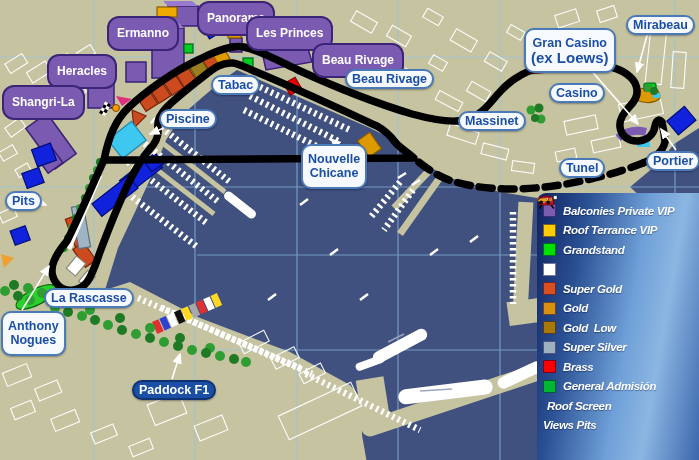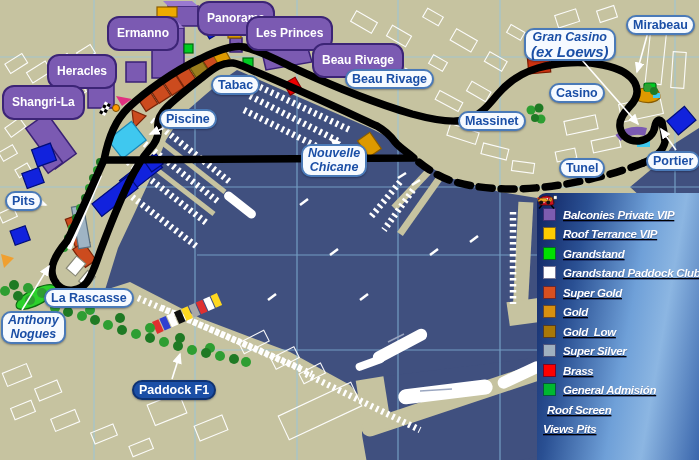--- a/index.html
+++ b/index.html
@@ -6,29 +6,29 @@
   .stage{position:relative;width:699px;height:460px;overflow:hidden;
          font-family:"Liberation Sans",sans-serif;background:#c6c3a0;}
   .stage svg{position:absolute;left:0;top:0;}
   
   .lbl{position:absolute;white-space:nowrap;z-index:20;}
   .pill{background:#7b5ab2;border:2px solid #3c2476;color:#fff;border-radius:12px;
         padding:8px 8px;font-weight:bold;font-size:12px;line-height:15px;}
   .box{background:#f6faff;border:2px solid #4a7ab8;color:#1b4fa6;border-radius:10px;
        padding:0 5px;font-weight:bold;font-size:12.5px;line-height:16px;
        box-shadow:0 1px 2px rgba(0,0,30,.35);}
-  .box.two{text-align:center;line-height:13.5px;padding:1px 5px;font-style:italic;}
+  .box.two{text-align:center;line-height:13.5px;padding:7px 5px;}
   .box .sub{font-size:15px;display:block;}
   .box.dark{background:#1b4fa6;color:#fff;border-color:#0e3272;}
   
   .legend{position:absolute;left:537px;top:193px;width:162px;height:267px;z-index:30;
           background:linear-gradient(100deg,#0f2260 0%,#2a5093 25%,#6fa0d8 55%,#8cb6e2 72%,#3a66ac 100%);
           border-top-left-radius:9px;display:flex;flex-direction:column;
           padding:8px 0 4px 6px;box-sizing:border-box;}
-  .lrow{display:flex;align-items:flex-end;height:19.5px;flex:0 0 19.5px;text-decoration:underline;}
+  .lrow{display:flex;align-items:center;height:19.5px;flex:0 0 19.5px;}
   .sw{width:13px;height:13px;flex:0 0 13px;margin-right:7px;
       border:1px solid rgba(10,10,70,.55);box-sizing:border-box;}
   .ltxt{color:#fff;font-style:italic;font-weight:700;font-size:11.5px;
         letter-spacing:-0.3px;white-space:pre;text-shadow:0 1px 1px rgba(0,0,50,.4);}
   .licon{width:20px;flex:0 0 20px;margin-right:2px;}
 </style>
 </head>
 <body>
 
 <div class="stage">
@@ -377,21 +377,20 @@
   <div class="lrow">
     <span class="sw" style="background-color: rgb(255, 204, 0);"></span>
     <span class="ltxt">Roof Terrance VIP</span>
       </div>
   <div class="lrow">
     <span class="sw" style="background-color: rgb(0, 224, 0);"></span>
     <span class="ltxt">Grandstand</span>
       </div>
   <div class="lrow">
     <span class="sw" style="background-color: rgb(255, 255, 255);"></span>
-    <span class="ltxt">Grandstand Paddock Club</span>
       </div>
   <div class="lrow">
     <span class="sw" style="background-color: rgb(216, 80, 32);"></span>
     <span class="ltxt">Super Gold</span>
       </div>
   <div class="lrow">
     <span class="sw" style="background-color: rgb(216, 144, 16);"></span>
     <span class="ltxt">Gold</span>
       </div>
   <div class="lrow">

